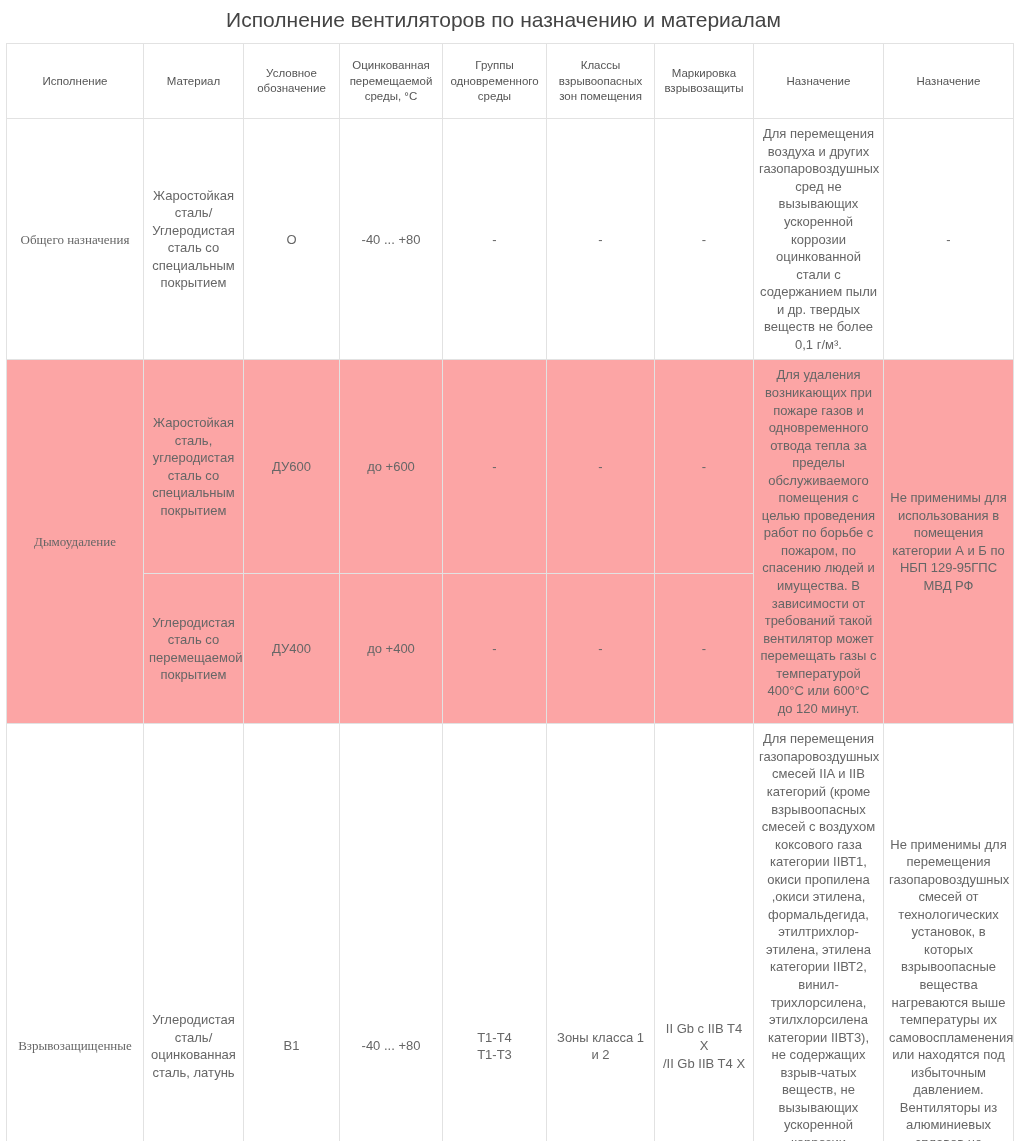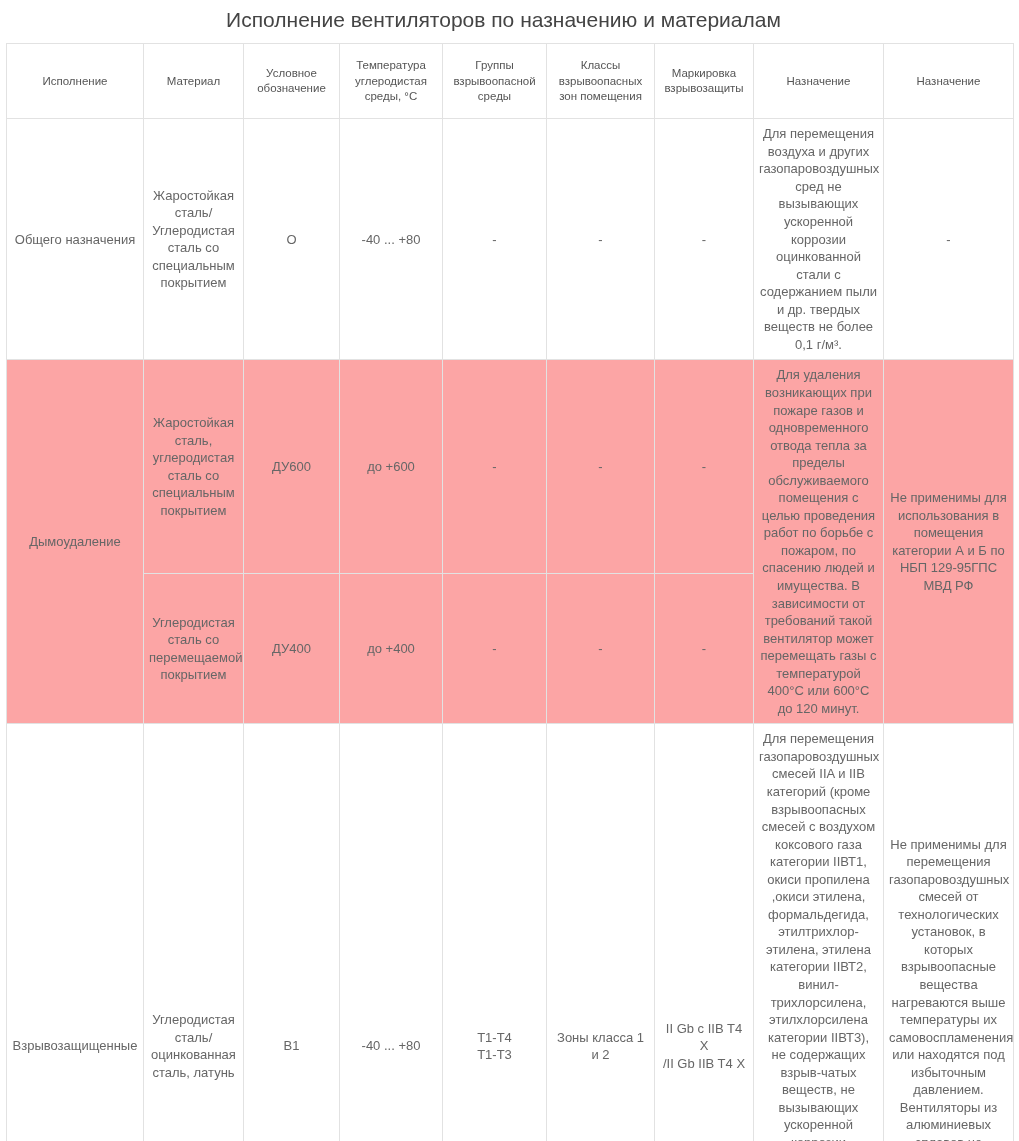--- a/index.html
+++ b/index.html
@@ -59,20 +59,21 @@
   .col-4 { width: 103px; }
   .col-5 { width: 104px; }
   .col-6 { width: 108px; }
   .col-7 { width: 99px; }
   .col-8 { width: 130px; }
   .col-9 { width: 130px; }
 
   .cell-name {
     font-size: 12px;
     color: #5a5a5a;
+    font-family: Liberation Serif, serif;
   }
   .cell-narrow {
     font-size: 11px;
   }
   .cell-long {
     font-size: 11px;
     line-height: 1.38;
   }
   .dash { font-size: 12px; color: #777; }
   .multiline { white-space: pre-line; margin-left: 16px; }
@@ -94,22 +95,22 @@
         <col class="col-6">
         <col class="col-7">
         <col class="col-8">
         <col class="col-9">
     </colgroup>
     <thead>
       <tr>
         <th>Исполнение</th>
         <th>Материал</th>
         <th>Условное обозначение</th>
-        <th>Температура углеродистая среды, °С</th>
-        <th>Группы взрывоопасной среды</th>
+        <th>Оцинкованная перемещаемой среды, °С</th>
+        <th>Группы одновременного среды</th>
         <th>Классы взрывоопасных зон помещения</th>
         <th>Маркировка взрывозащиты</th>
         <th>Назначение</th>
         <th>Назначение</th>
       </tr>
     </thead>
     <tbody>
 
       <tr class="row-light">
         <td class="cell-name">Общего назначения</td>

